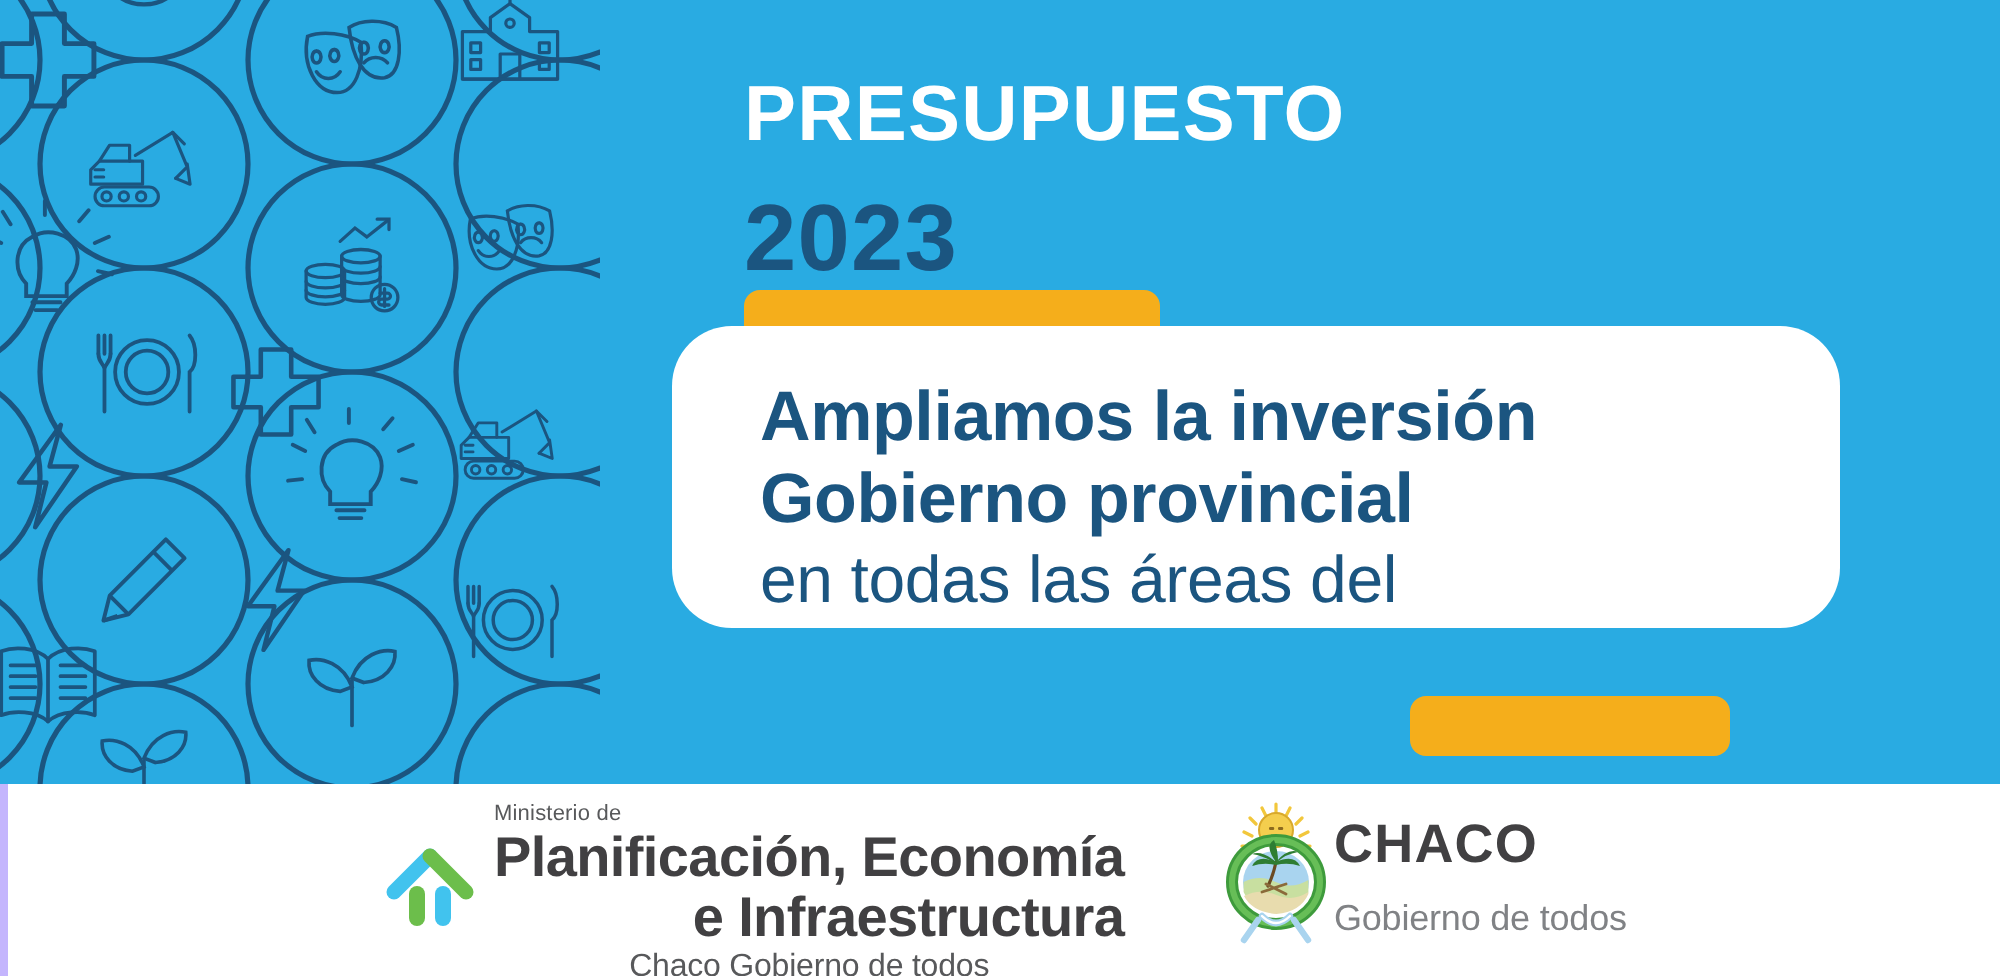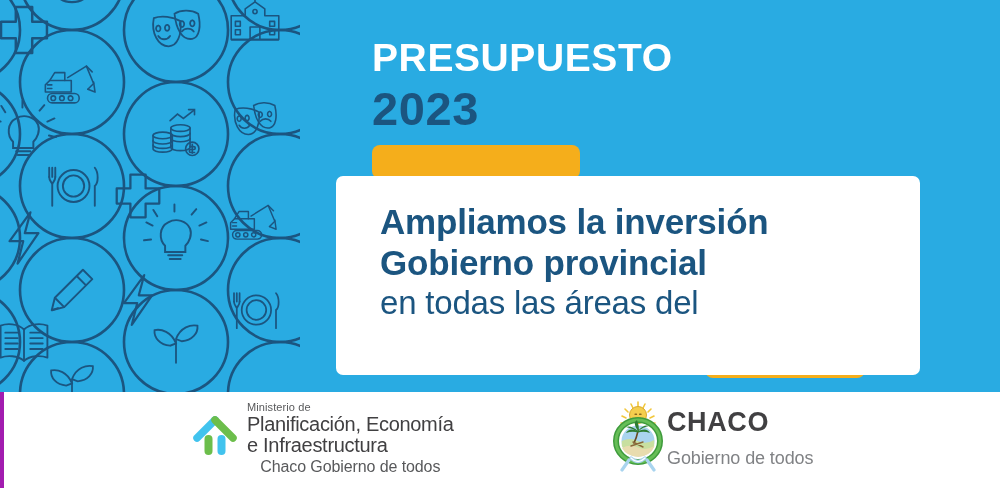--- a/index.html
+++ b/index.html
@@ -9,21 +9,21 @@
   }
   body {
     font-family: "Liberation Sans", sans-serif;
   }
 
   #banner {
     position: relative;
     width: 1000px;
     height: 488px;
     overflow: hidden;
-    background: #a21caf;
+    background: #c4b5fd;
   }
 
   
   .blue-area {
     position: absolute;
     left: 0; top: 0;
     width: 1000px;
     height: 392px;
     background: #29ABE2;
     overflow: hidden;
@@ -52,21 +52,21 @@
     font-weight: bold;
     letter-spacing: 0.6px;
     color: #ffffff;
   }
   .headline .l2 {
     display: block;
     font-size: 47px;
     font-weight: bold;
     letter-spacing: 0.6px;
     color: #1B5580;
-    margin-top: 8px;
+    margin-top: 18px;
   }
 
   
   .accent {
     position: absolute;
     background: #F5AE1B;
     border-radius: 8px;
   }
   .accent-top {
     left: 372px;
@@ -78,25 +78,25 @@
     left: 705px;
     top: 348px;
     width: 160px;
     height: 30px;
   }
 
   
   .card {
     position: absolute;
     left: 336px;
-    top: 176px;
+    top: 163px;
     width: 584px;
-    height: 199px;
+    height: 151px;
     background: #ffffff;
-    border-radius: 7px;
+    border-radius: 30px;
   }
   .card-text {
     position: absolute;
     left: 44px;
     top: 26px;
     color: #1B5580;
     line-height: 1.17;
   }
   .card-text .cl {
     display: block;
@@ -137,24 +137,25 @@
   }
   .m-pre {
     display: block;
     font-size: 11px;
     font-weight: normal;
     color: #58595B;
     letter-spacing: 0.1px;
   }
   .m-main {
     display: block;
-    font-size: 20px;
-    font-weight: normal;
+    font-size: 28px;
+    font-weight: bold;
     letter-spacing: -0.3px;
     color: #414042;
+    text-align: right;
   }
   .m-sub {
     display: block;
     font-size: 16px;
     font-weight: normal;
     color: #58595B;
     margin-top: 1px;
     letter-spacing: -0.1px;
     text-align: center;
   }

